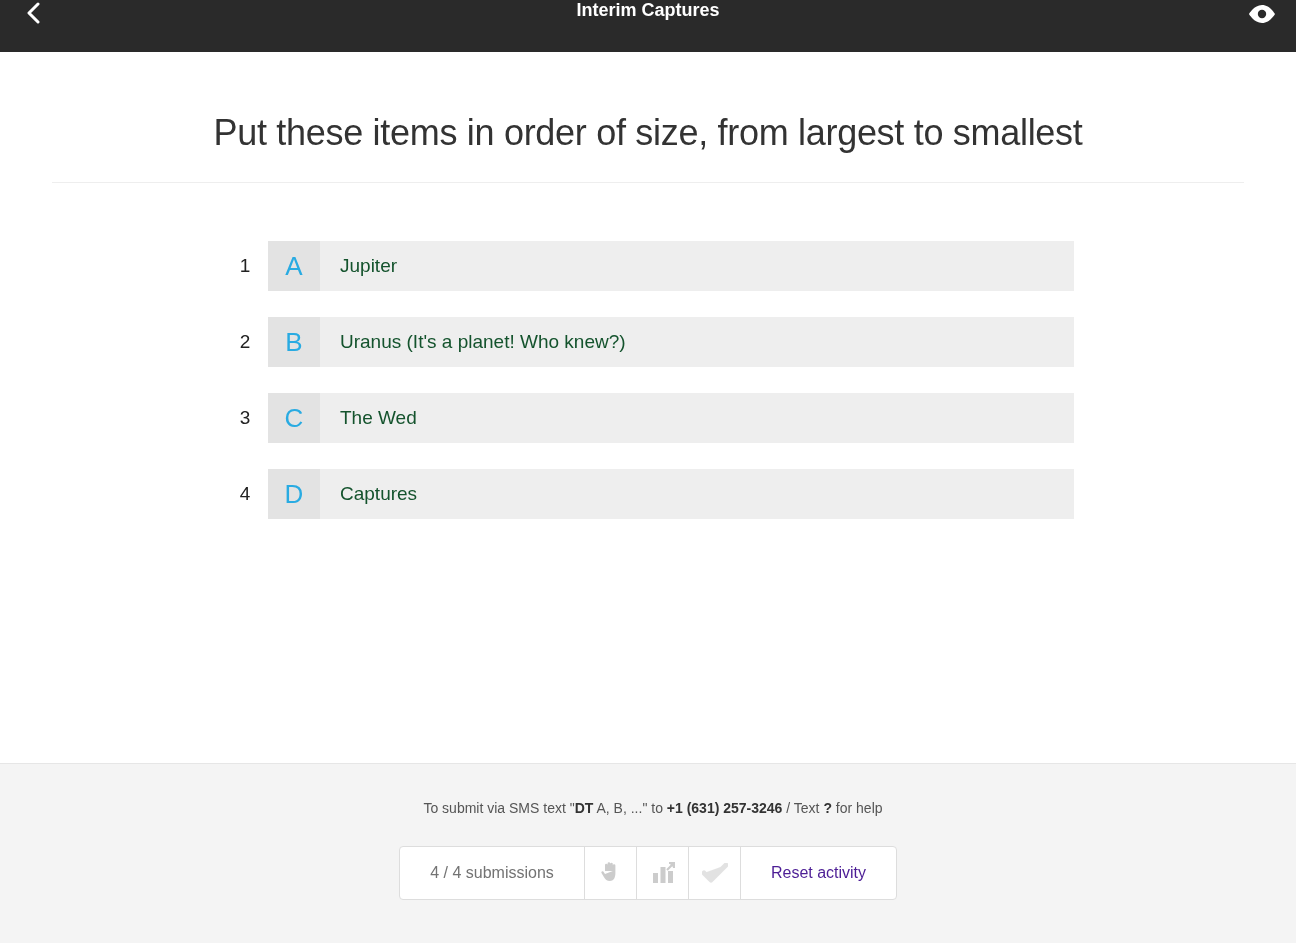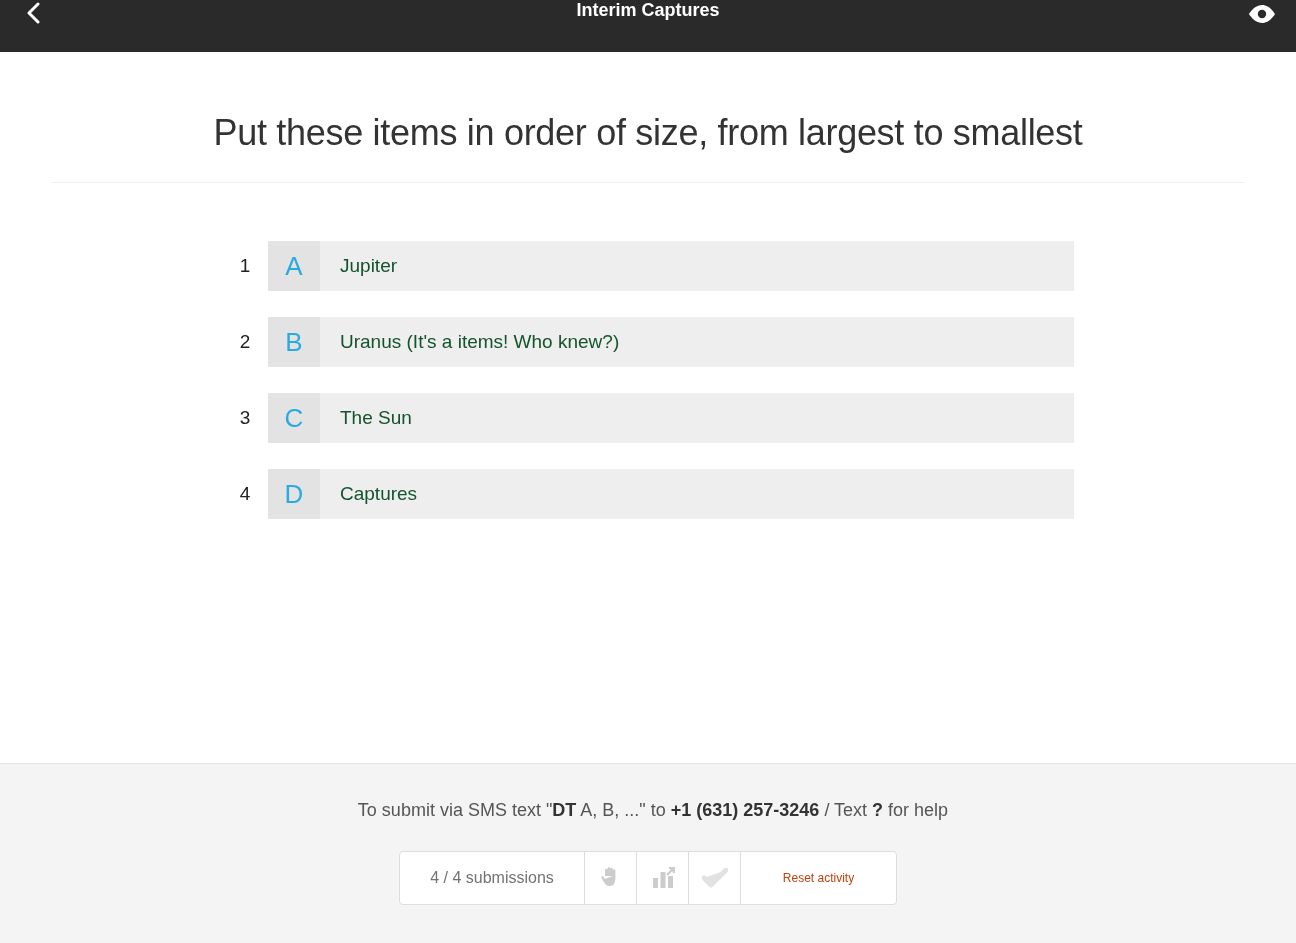--- a/index.html
+++ b/index.html
@@ -112,21 +112,21 @@
       background: #f4f4f4;
       border-top: 1px solid #e6e6e6;
       display: flex;
       flex-direction: column;
       align-items: center;
       padding-top: 36px;
       font-size: 18px;
       color: #555;
     }
     .sms-line {
-      font-size: 18px;
+      font-size: 14px;
       color: #555;
       text-align: center;
       font-weight: 400;
       margin-left: 10px;
     }
     .sms-line .bld { font-weight: 700; color: #333; }
     .sms-line .normal { color: #555; }
     .toolbar {
       display: flex;
       margin-top: 30px;
@@ -138,21 +138,21 @@
     .toolbar > div {
       border-right: 1px solid #ddd;
       height: 52px;
       display: flex;
       align-items: center;
       justify-content: center;
     }
     .toolbar > div:last-child { border-right: none; }
     .tb-status { width: 185px; font-size: 16px; color: #737373; }
     .tb-icon-btn { width: 52px; cursor: pointer; }
-    .tb-reset { width: 155px; font-size: 12px; color: #c2410c; cursor: pointer; }
+    .tb-reset { width: 155px; font-size: 16px; color: #4c1d95; cursor: pointer; }
     svg.gray-icon path, svg.gray-icon rect { fill: #ccc; }
   </style>
 </head>
 <body>
 
 <div class="header">
   <div class="back-btn">
     <svg width="14" height="22" viewBox="0 0 14 22">
       <path d="M12 2 L3 11 L12 20" stroke="#fff" stroke-width="3" fill="none" stroke-linecap="round" stroke-linejoin="round"></path>
     </svg>
@@ -179,29 +179,29 @@
         <div class="option-item">
           <div class="option-letter">A</div>
           <div class="option-text">Jupiter</div>
         </div>
       </div>
 
       <div class="option-row">
         <div class="ord-num">2</div>
         <div class="option-item">
           <div class="option-letter">B</div>
-          <div class="option-text">Uranus (It's a items! Who knew?)</div>
+          <div class="option-text">Uranus (It's a planet! Who knew?)</div>
         </div>
       </div>
 
       <div class="option-row">
         <div class="ord-num">3</div>
         <div class="option-item">
           <div class="option-letter">C</div>
-          <div class="option-text">The Sun</div>
+          <div class="option-text">The Wed</div>
         </div>
       </div>
 
       <div class="option-row">
         <div class="ord-num">4</div>
         <div class="option-item">
           <div class="option-letter">D</div>
           <div class="option-text">Captures</div>
         </div>
       </div>

